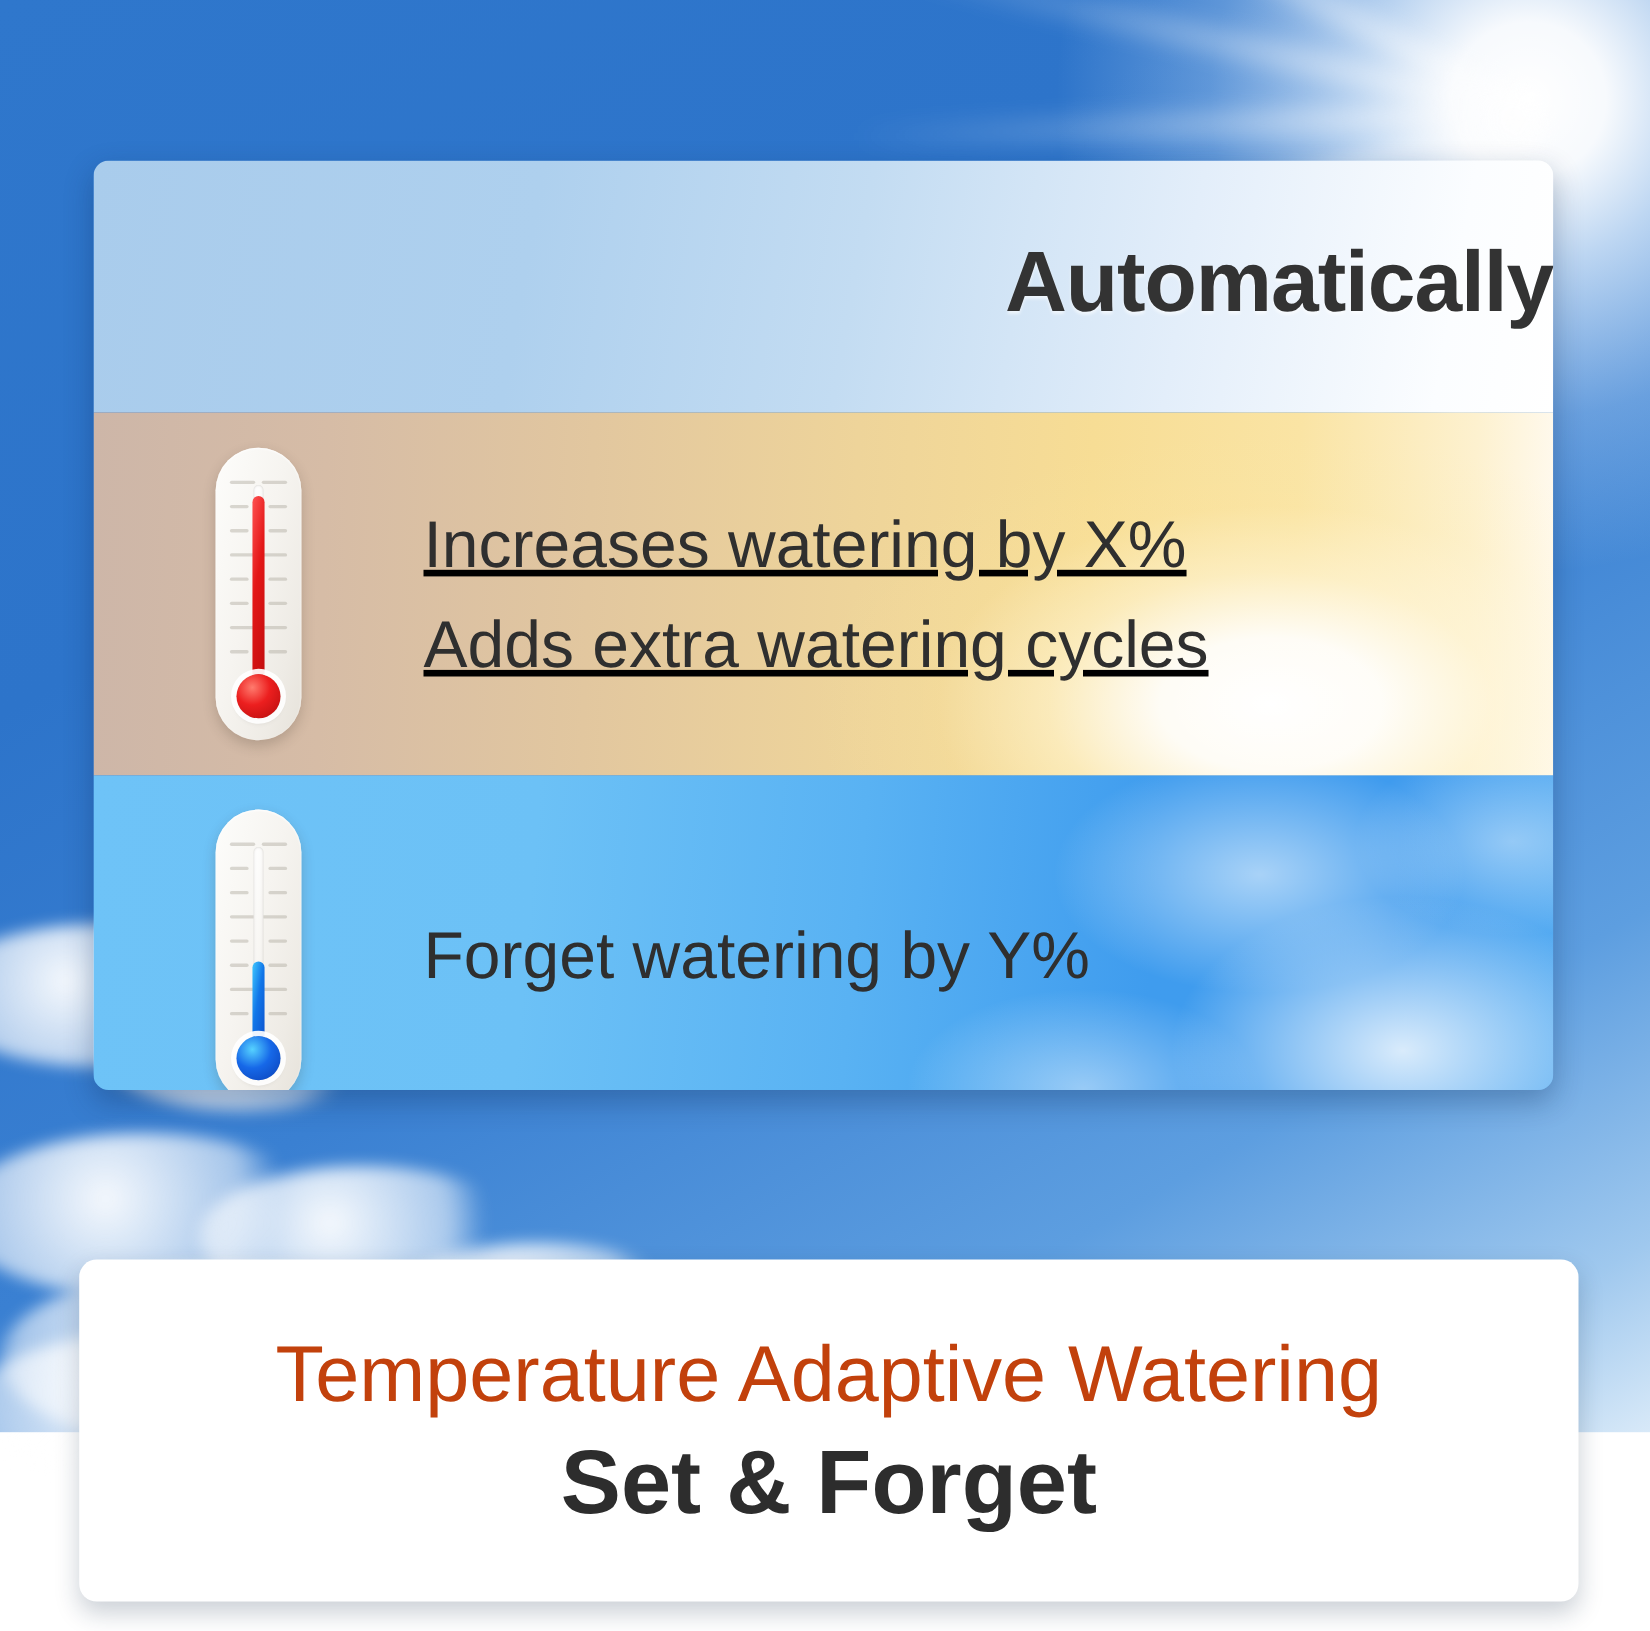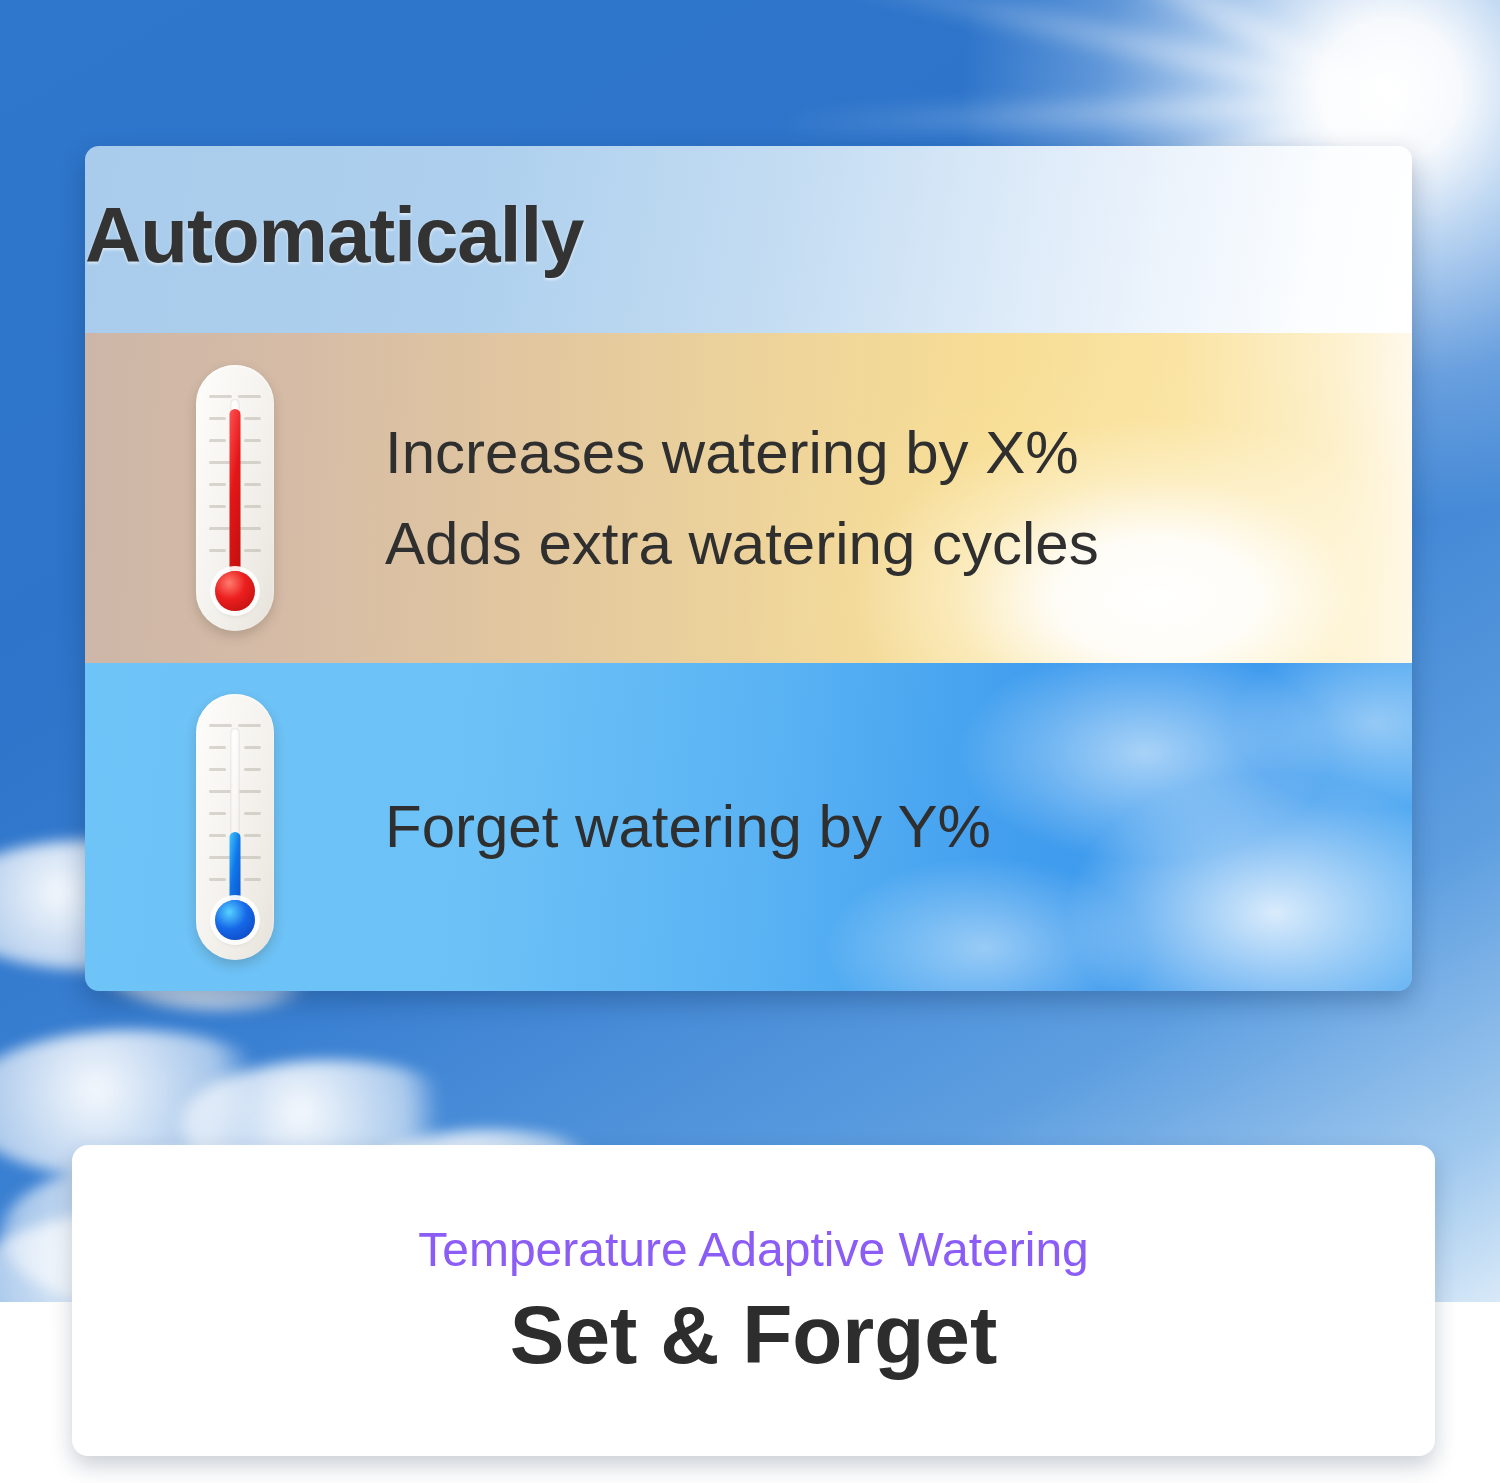--- a/index.html
+++ b/index.html
@@ -65,29 +65,29 @@
     left:85px; top:146px;
     width:1327px; height:845px;
     border-radius:14px;
     overflow:hidden;
     box-shadow:0 10px 26px rgba(12,40,80,.30);
   }
 
   
   .card-header {
     position:relative;
-    height:187px;
+    height:229px;
     background:linear-gradient(100deg,
         #a9ccec 0%,
         #aed0ee 30%,
         #c3dcf2 52%,
         #e3eefa 74%,
         #fbfdff 92%,
         #ffffff 100%);
-    display:flex; align-items:center; justify-content:flex-start;
+    display:flex; align-items:center; justify-content:flex-end;
   }
   .card-header .title {
     font-size:78px;
     font-weight:bold;
     color:#333333;
     letter-spacing:-1px;
     text-shadow:0 2px 3px rgba(255,255,255,.6);
     transform:translateY(-4px);
   }
 
@@ -107,20 +107,21 @@
          rgba(255,236,170,0) 100%),
       linear-gradient(92deg,
          #cdb6a8 0%,
          #d6bca6 16%,
          #e2c79f 34%,
          #eed49a 52%,
          #f7dd95 68%,
          #fae4a4 82%,
          #fdf1cf 94%,
          #fffaf0 100%);
+    text-decoration: underline;
   }
   .row-cool { height:328px;
     background:
       radial-gradient(ellipse 300px 200px at 1190px 250px, rgba(255,255,255,.80), rgba(255,255,255,0) 70%),
       radial-gradient(ellipse 260px 150px at 1060px 90px, rgba(255,255,255,.55), rgba(255,255,255,0) 72%),
       radial-gradient(ellipse 230px 130px at 900px 285px, rgba(255,255,255,.45), rgba(255,255,255,0) 70%),
       radial-gradient(ellipse 200px 120px at 1290px 60px, rgba(255,255,255,.40), rgba(255,255,255,0) 72%),
       linear-gradient(95deg,
          #6ec3f7 0%,
          #6cc1f6 30%,
@@ -214,22 +215,22 @@
     left:72px; top:1145px;
     width:1363px; height:311px;
     background:#ffffff;
     border-radius:16px;
     box-shadow:0 10px 22px rgba(20,40,70,.22);
     display:flex; flex-direction:column;
     align-items:center; justify-content:center;
     padding-top:6px;
   }
   .caption-card .cap-main {
-    font-size:48px;
-    color:#8b5cf6;
+    font-size:72px;
+    color:#c2410c;
     line-height:1.12;
     white-space:nowrap;
   }
   .caption-card .cap-sub {
     font-size:82px;
     font-weight:bold;
     color:#2d2d2d;
     line-height:1.18;
     margin-top:10px;
     white-space:nowrap;

